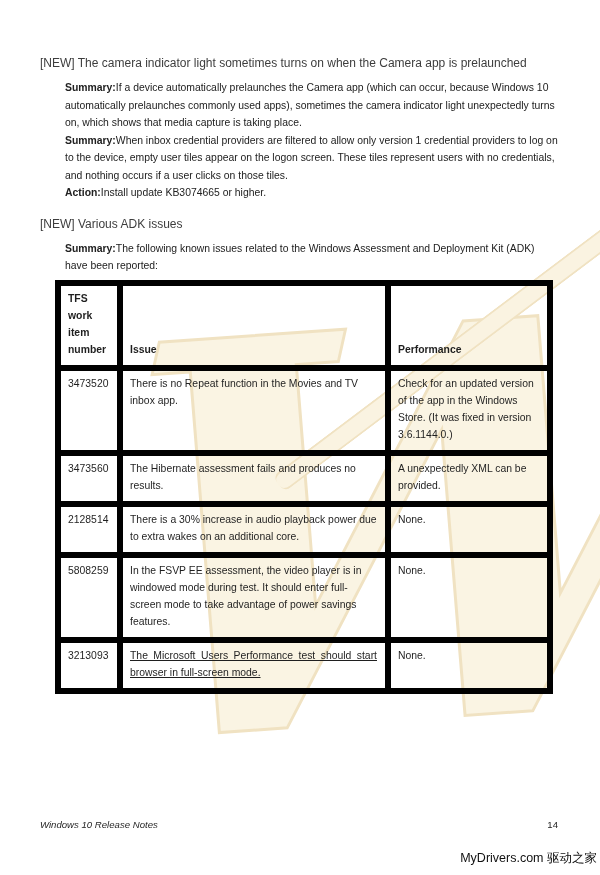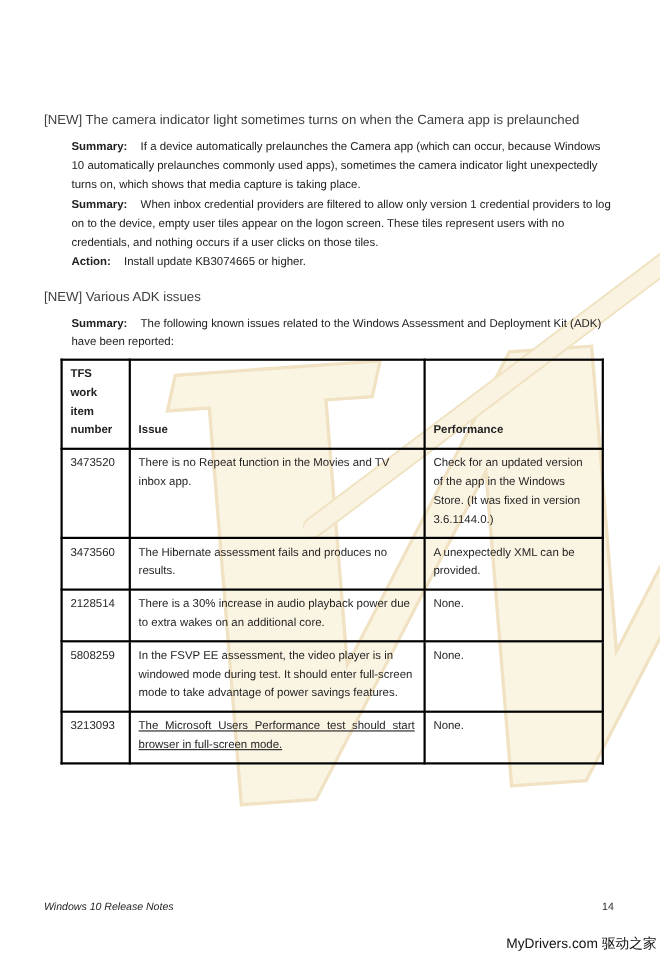--- a/index.html
+++ b/index.html
@@ -35,45 +35,45 @@
     border-radius: 8px;
   }
   .site-watermark {
     position: absolute; right: 3px; top: 850px;
     font-family: Liberation Sans, sans-serif;
     font-size: 12.5px; color: #111111; letter-spacing: 0px;
     z-index: 3; white-space: nowrap;
   }
 
   
-  .content { position: relative; z-index: 1; padding-top: 87px; }
+  .content { position: relative; z-index: 1; padding-top: 41px; }
 
   .doc-heading {
     font-size: 12px; font-weight: normal; color: #3d3d3d;
     line-height: 19px;
     margin: 13px 23px 6px 40px;
   }
   .doc-para {
     font-size: 10.4px; color: #212121; line-height: 17.5px;
     margin: 0 42px 0 65px;
   }
-  .doc-para .lbl { margin-right: 12px; color: #212121; }
+  .doc-para .lbl { margin-right: 0; color: #212121; }
 
   
   .adk-table {
     border-collapse: collapse; table-layout: fixed;
     width: 492px; margin: 5px 0 0 55px;
     border: 2px solid #4a4a4a;
     background: transparent;
   }
   .adk-table col.c1 { width: 62px; }
   .adk-table col.c2 { width: 268px; }
   .adk-table col.c3 { width: 162px; }
   .adk-table th, .adk-table td {
-    border: 2px solid #000000;
+    border: 6px solid #000000;
     padding: 4px 8px 7px 7px;
     font-size: 10.4px; line-height: 17px; color: #1f1f1f;
     text-align: left;
     overflow: hidden;
     margin-left: 20px;
   }
   .adk-table thead th { vertical-align: bottom; font-weight: bold; height: 44px; }
   .adk-table tbody td { vertical-align: top; }
   .adk-table tbody tr:nth-child(5) .cell-issue { text-align: justify; text-decoration: underline; }
 

